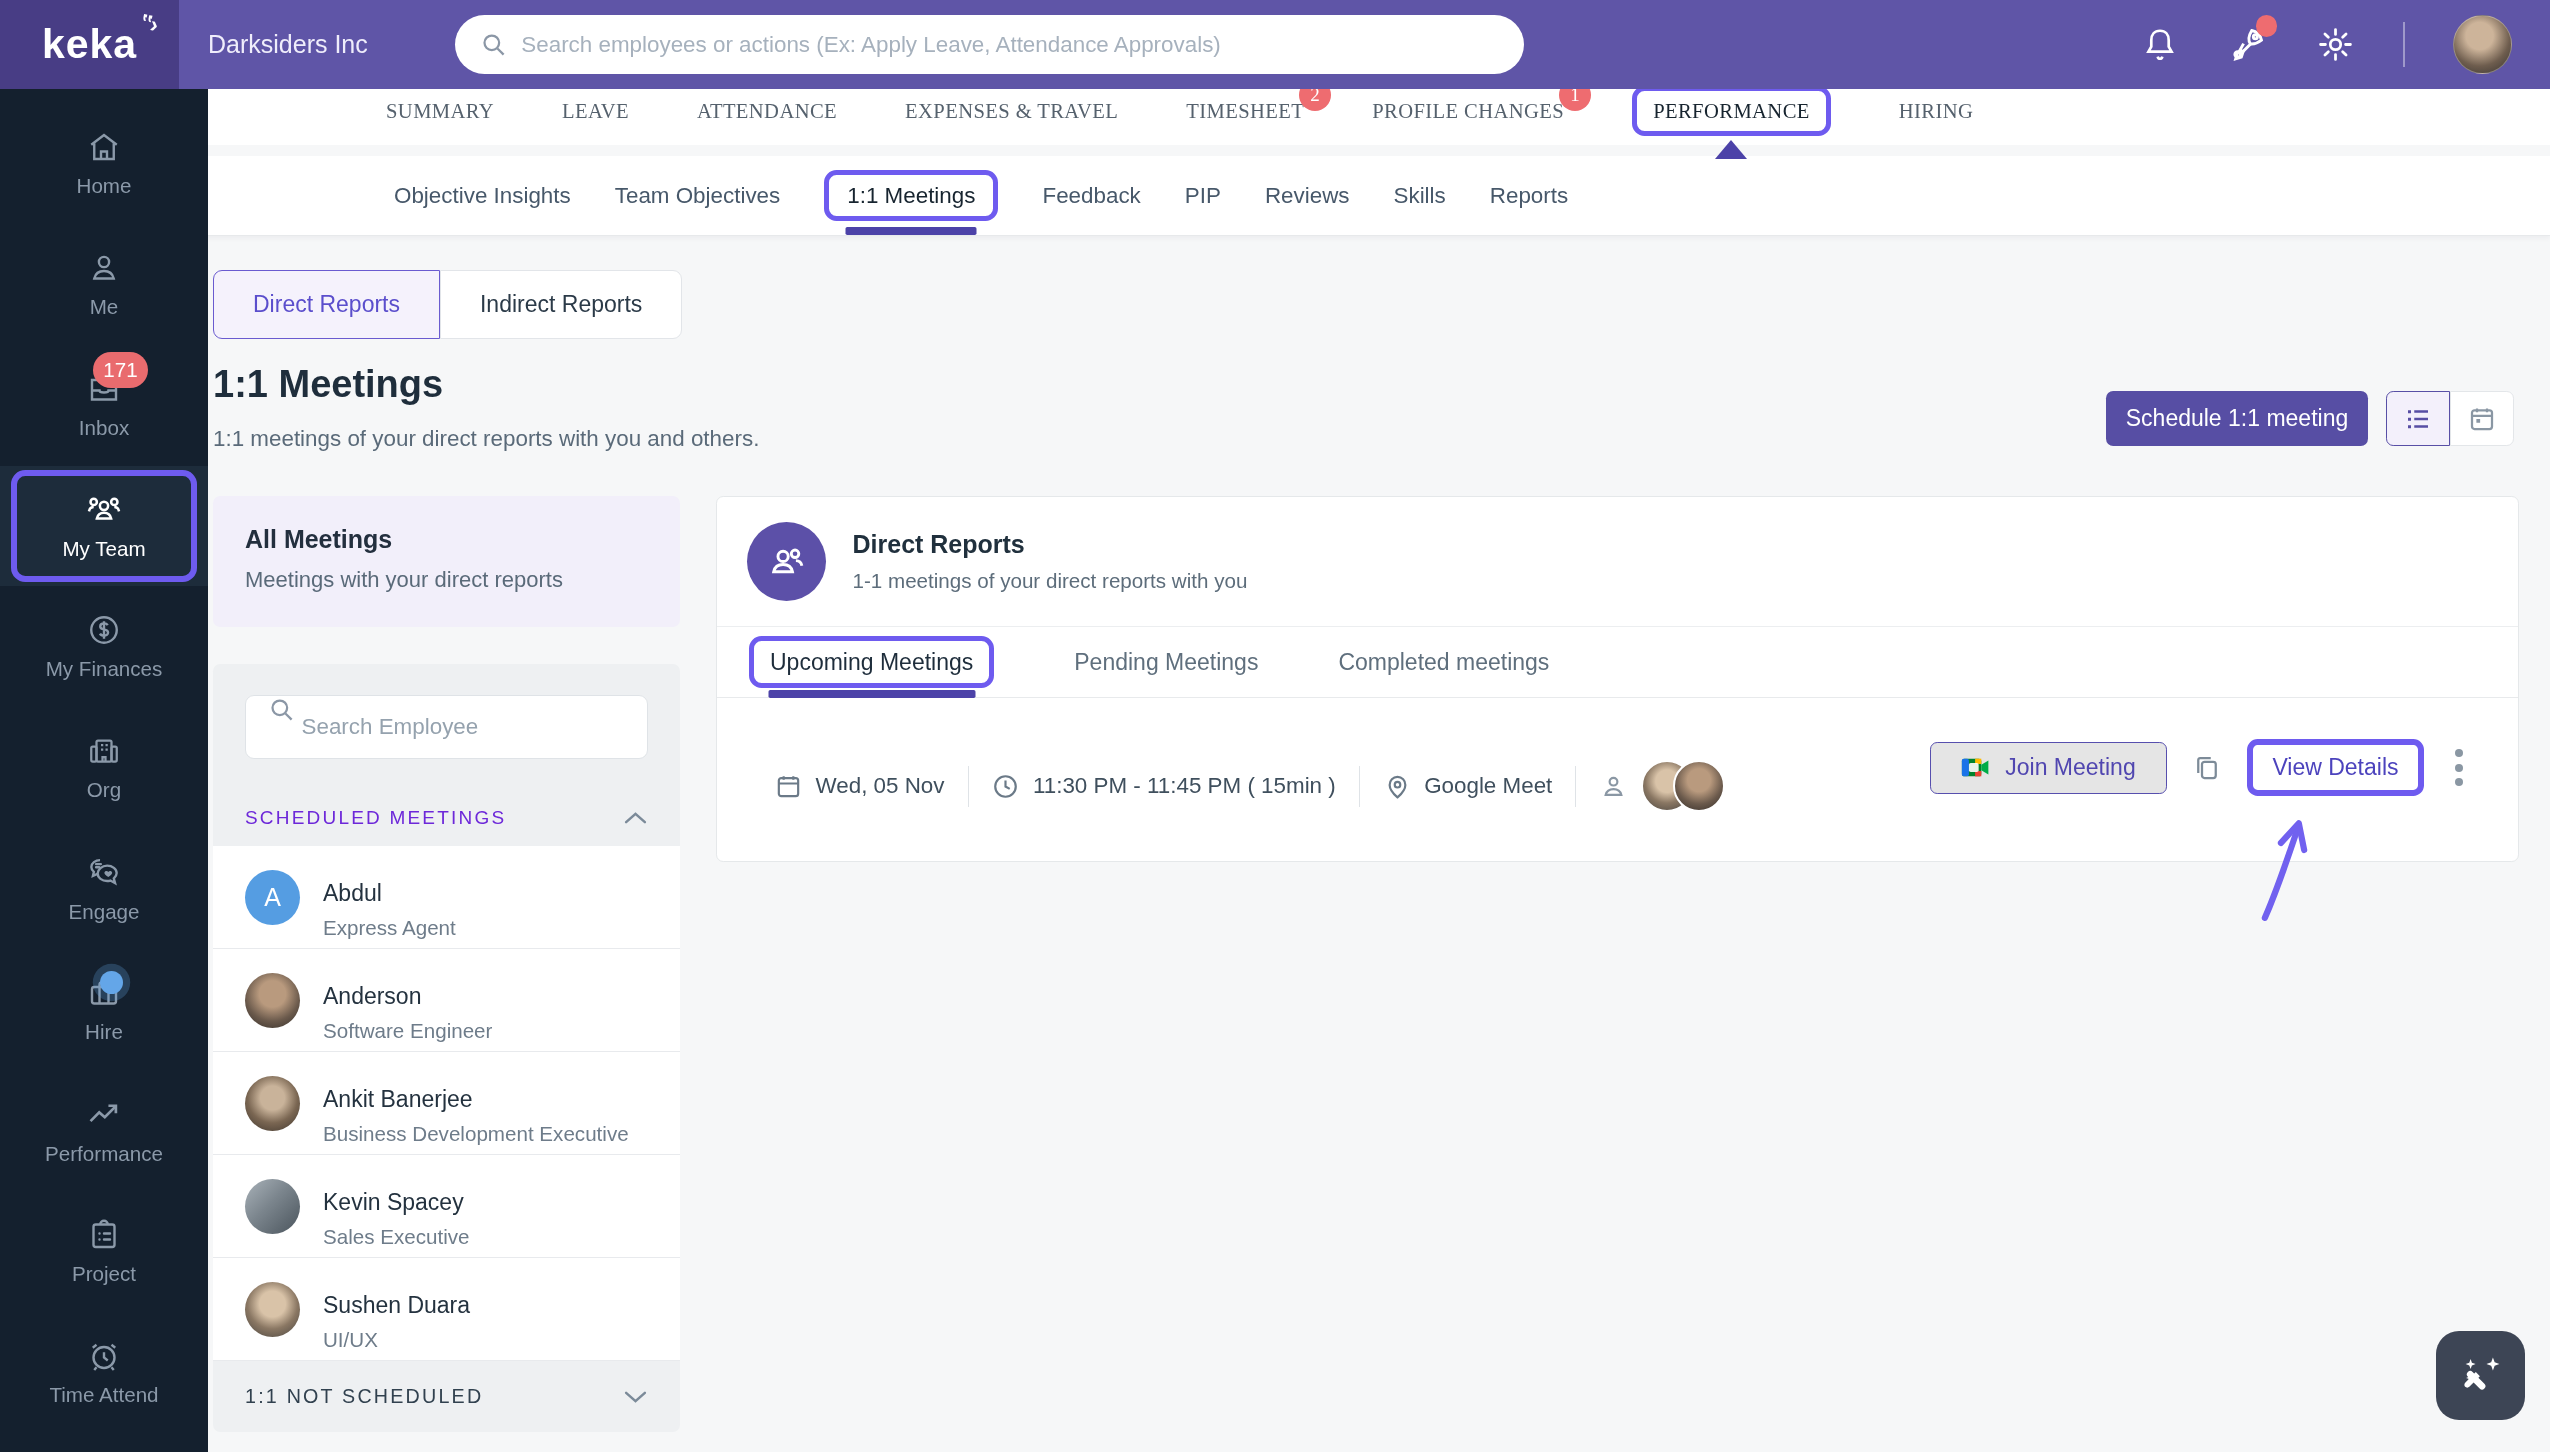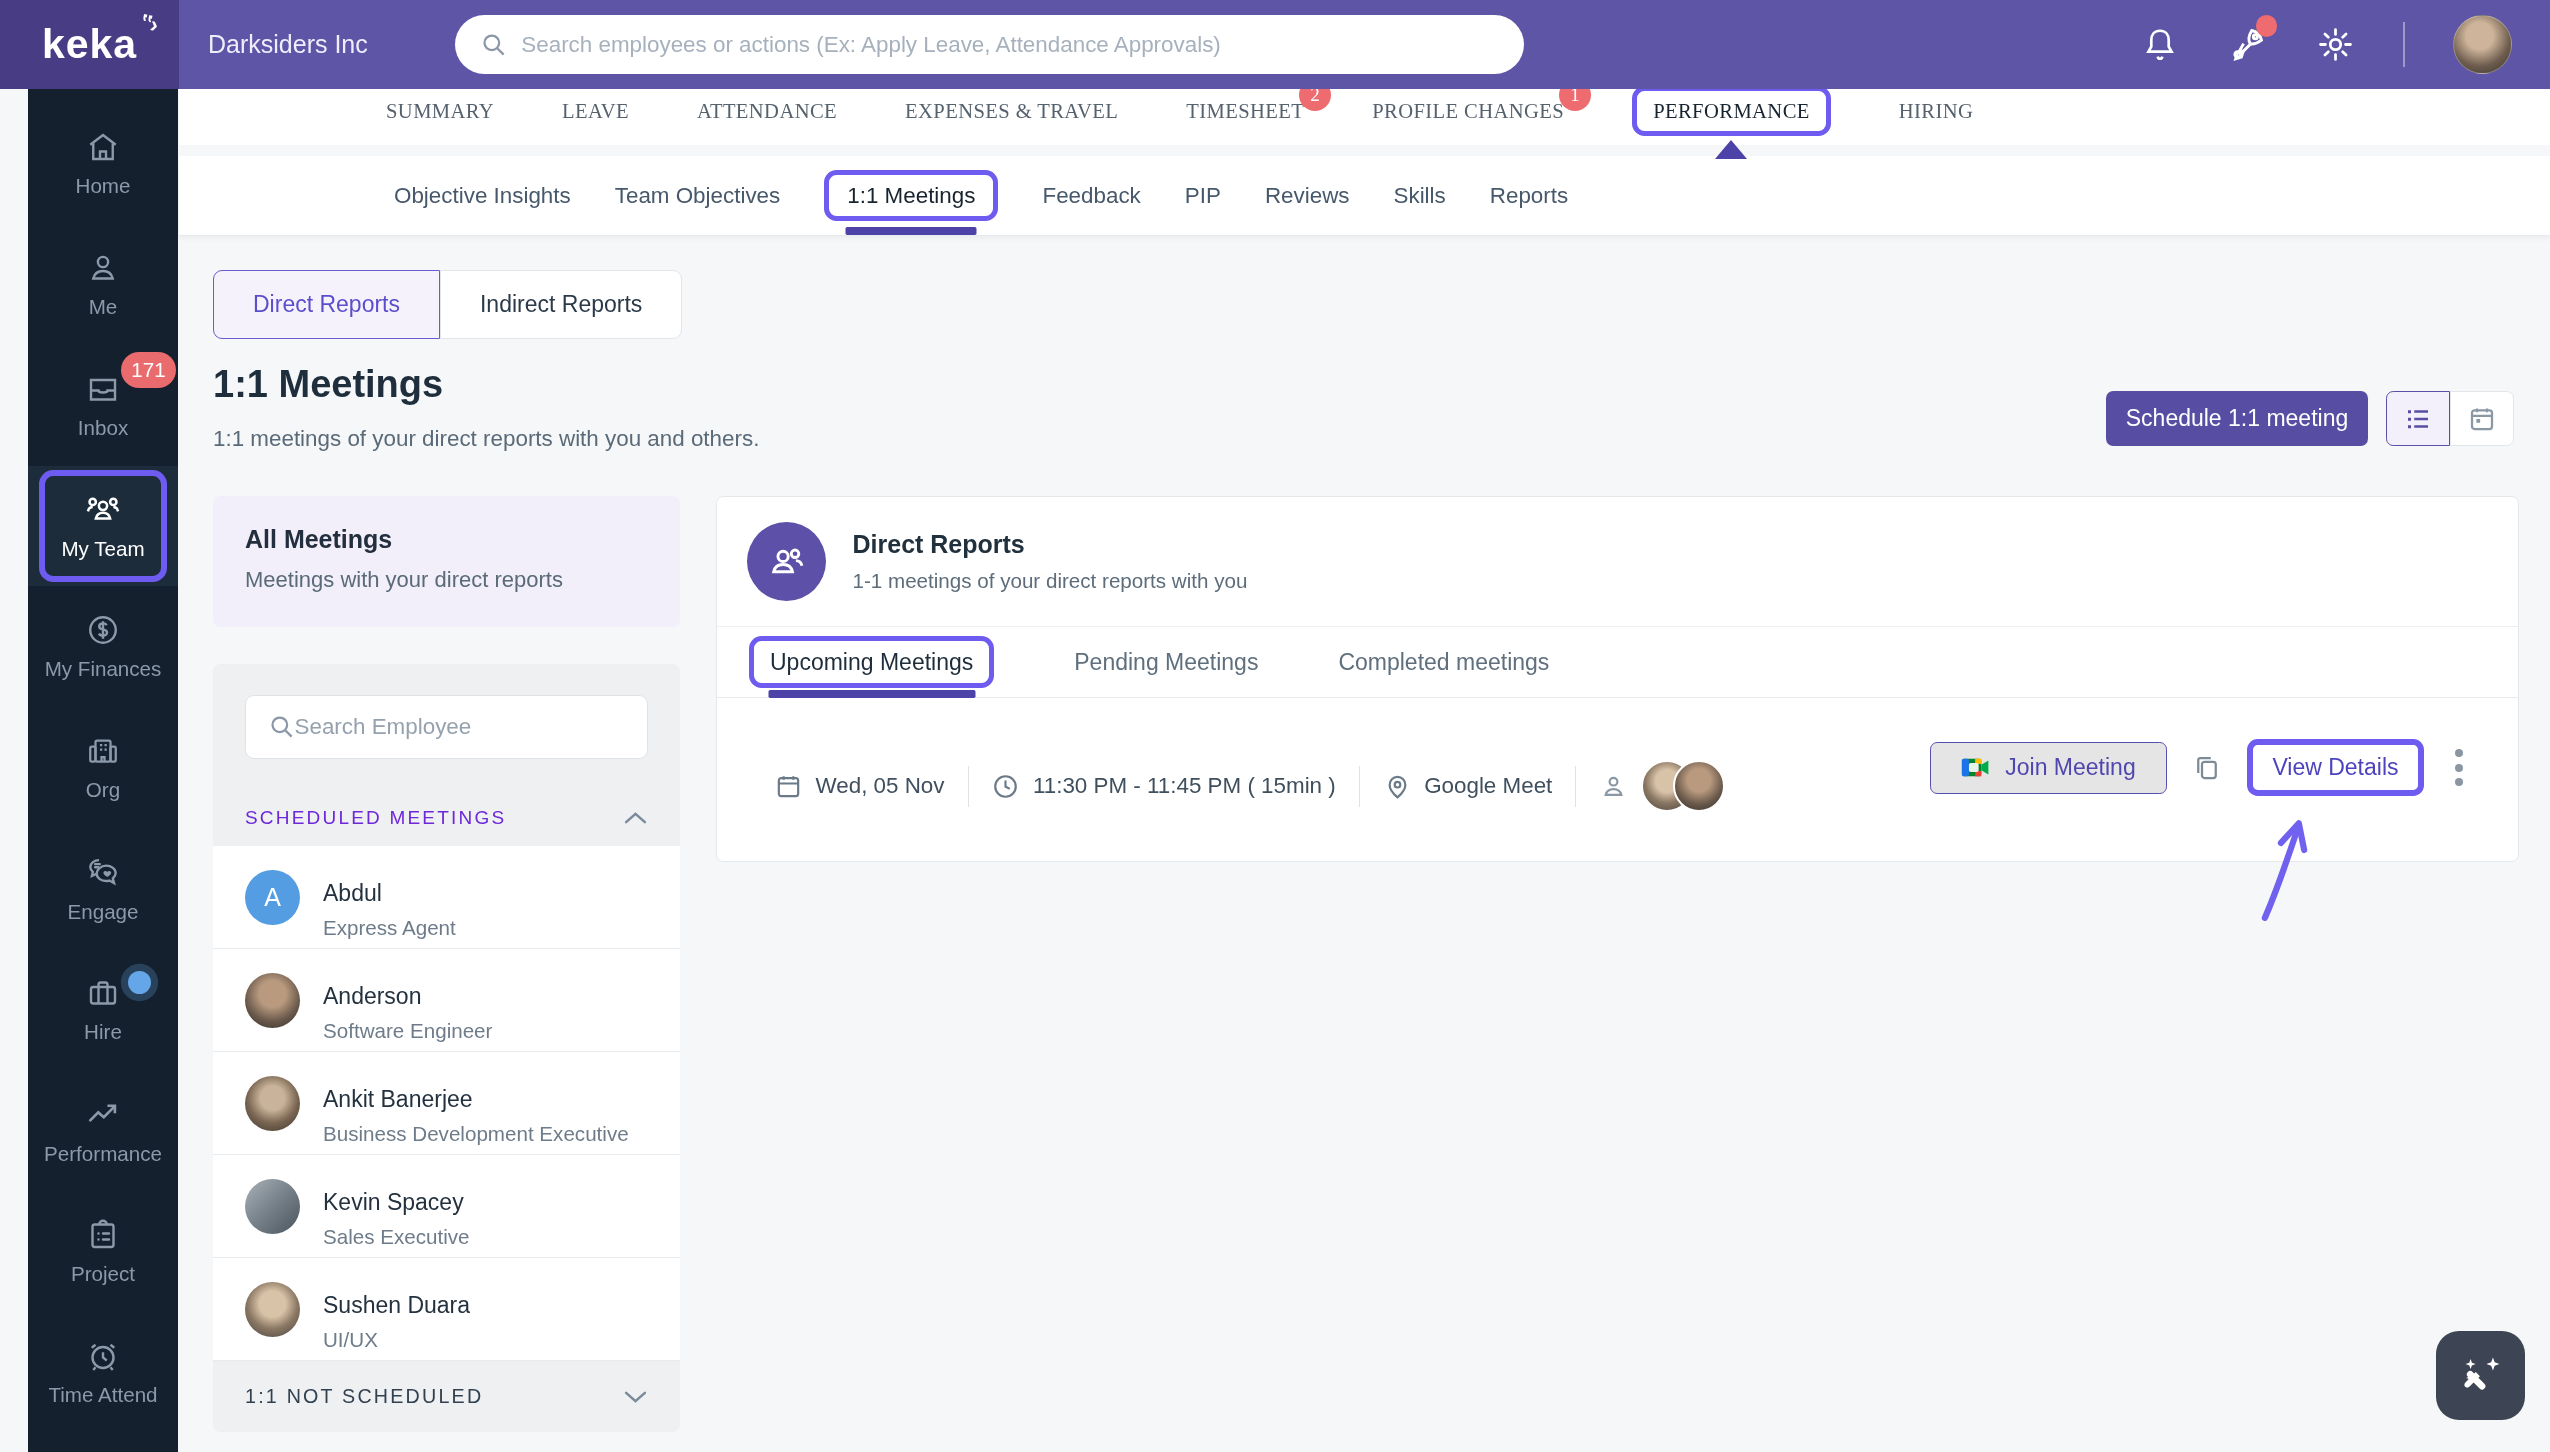--- a/index.html
+++ b/index.html
@@ -39,21 +39,21 @@
   .subnav { position:absolute; left:179px; top:156px; right:0; height:80px; background:#fff;
     border-bottom:0.9px solid #e7e9eb; box-shadow:0 2.7px 4.5px rgba(20,30,40,.04);
     display:flex; align-items:center; gap:44px; padding-left:215px; z-index:18; }
   .subnavitem { position:relative; font-size:22.4px; color:#47586a; cursor:pointer; white-space:nowrap;
     height:100%; display:flex; align-items:center; }
   .sub-ann { color:#17242f; border:5.4px solid #6e5bef; border-radius:12.5px; padding:7.2px 18px; background:#fff; }
   .sub-underline { position:absolute; left:50%; transform:translateX(-50%); bottom:0; width:131px; height:8px;
     background:#4c42a8; border-radius:1.8px; }
 
   
-  .sidebar { position:absolute; left:0; top:89px; width:150px; bottom:0; background:#14202e; z-index:28;margin-left:28px; }
+  .sidebar { position:absolute; left:0; top:89px; width:208px; bottom:0; background:#14202e; z-index:28; }
   .side-item { position:relative; height:120px; display:flex; flex-direction:column; align-items:center;
     justify-content:center; gap:9px; color:#8b99a9; cursor:pointer; margin-top:0.9px; }
   .side-item:first-child { margin-top:14.3px; }
   .side-label { font-size:20.6px; }
   .side-item.active { background:#1d2c3b; color:#fff; }
   .side-ann { position:absolute; left:10.7px; right:10.7px; top:3.6px; bottom:3.6px; border:6.3px solid #6e5bef; border-radius:14.3px; pointer-events:none; }
   .side-badge { position:absolute; left:93px; top:7.2px; min-width:55px; height:36px; border-radius:19.7px;
     background:#e96b6e; color:#fff; font-size:20.6px; display:flex; align-items:center; justify-content:center; padding:0 9px;}
   .side-dot { position:absolute; left:100px; top:21.5px; width:23px; height:23px; border-radius:50%;
     background:#64a6e8; box-shadow:0 0 0 7.2px rgba(100,166,232,.25); }
@@ -80,21 +80,21 @@
   .vt-seg.last { border-radius:0 7.2px 7.2px 0; }
 
   
   .leftcol { position:absolute; left:34px; top:260px; width:467px; }
   .allmeet { height:131px; background:#f2effa; border-radius:7.2px; padding:29px 32px; cursor:pointer; }
   .allmeet .t { font-size:25px; font-weight:600; color:#232f3e; }
   .allmeet .s { font-size:22px; color:#5a6a79; margin-top:12.5px; }
   .graypanel { margin-top:37px; background:#eef0f2; border-radius:7.2px; overflow:hidden; }
   .searcharea { height:125px; display:flex; align-items:center; padding:0 32px; }
   .searchemp { flex:1; height:64px; background:#fff; border:0.9px solid #dfe3e7; border-radius:9px;
-    display:flex; align-items:center; padding:0 21.5px; gap:0; color:#8b97a6; }
+    display:flex; padding:0 21.5px; gap:7px; color:#8b97a6; }
   .searchemp input { border:none; outline:none; flex:1; font-size:22.4px; color:#42525f; background:transparent;
     font-family:"Liberation Sans", sans-serif;}
   .searchemp input::placeholder { color:#95a2ae; }
   .listheader { height:57px; display:flex; align-items:center; justify-content:space-between; padding:0 32px;
     font-size:19px; letter-spacing:2.2px; color:#6d28d9; cursor:pointer; }
   .emp-row { height:103px; background:#fff; border-bottom:0.9px solid #e8eaed; display:flex; align-items:center;
     padding:0 32px; gap:23px; cursor:pointer; }
   .emp-av { width:55px; height:55px; border-radius:50%; flex:none; }
   .emp-av.letter { background:#559de2; color:#fff; display:flex; align-items:center; justify-content:center; font-size:25px; }
   .ph1 { background:radial-gradient(circle at 50% 38%, #b99a7e 0 30%, #6b5a4c 62%, #2f2a26 100%); }

